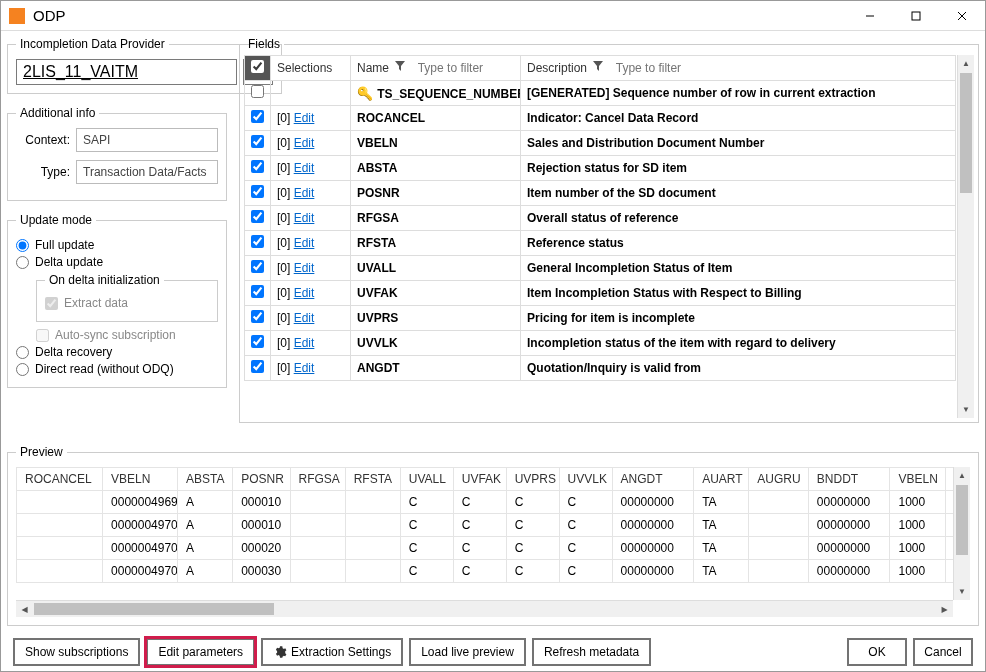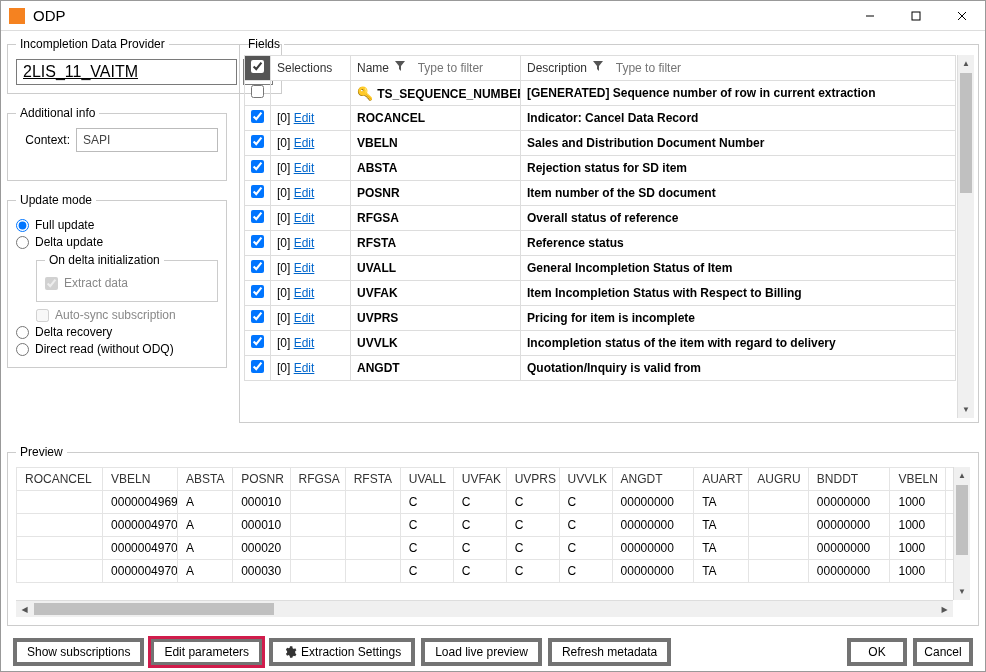--- a/index.html
+++ b/index.html
@@ -77,21 +77,21 @@
     padding: 2px 6px;
     font-size: 16px;
     text-decoration: underline;
   }
   .search-btn {
     width: 30px; height: 26px;
     border: 1px solid #7a7a7a;
     background: #fff;
     display:flex; align-items:center; justify-content:center;
   }
-  .addl-row { display:flex; align-items:center; margin-bottom:20px; gap:6px;}
+  .addl-row { display:flex; align-items:center; margin-bottom:8px; gap:6px;}
   .addl-row .lbl { width: 54px; text-align:right; }
   .addl-val {
     border: 1px solid #bbb;
     padding: 4px 6px;
     flex:1;
     font-size:12px;
     background:#fff;
     color:#444;
   }
   .radio-row, .check-row {
@@ -197,21 +197,21 @@
   .preview-vscroll .arrow-up{top:0;} .preview-vscroll .arrow-down{bottom:0;}
 
   
   .btnbar {
     display:flex;
     align-items:center;
     padding: 6px 12px 10px 12px;
     gap: 6px;
   }
   .btn {
-    border: 4px solid #737373;
+    border: 2px solid #737373;
     background: #fff;
     padding: 5px 10px;
     font-size: 12px;
     height: 28px;
     display:flex; align-items:center; gap:4px;
     cursor:pointer;
   }
   .btn.highlight {
     outline: 3px solid #d01c4c;
     outline-offset: -1px;
@@ -276,20 +276,24 @@
           </span>
         </button>
       </div>
     </fieldset>
 
     <fieldset>
       <legend>Additional info</legend>
       <div class="addl-row">
         <span class="lbl">Context:</span>
         <div class="addl-val">SAPI</div>
+      </div>
+      <div class="addl-row">
+        <span class="lbl">Type:</span>
+        <div class="addl-val">Transaction Data/Facts</div>
       </div>
     </fieldset>
 
     <fieldset>
       <legend>Update mode</legend>
       <label class="radio-row">
         <input type="radio" name="upd" checked="" style="">
         <span>Full update</span>
       </label>
       <label class="radio-row">

